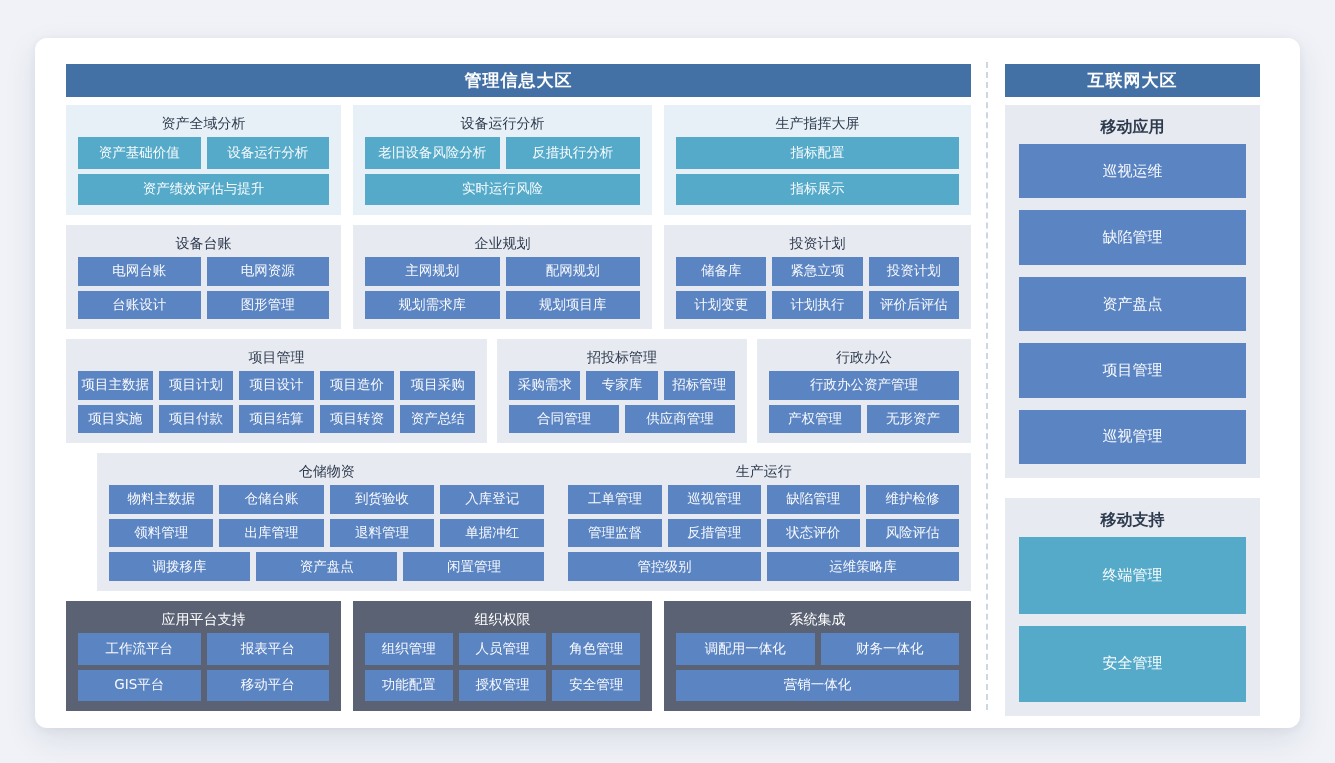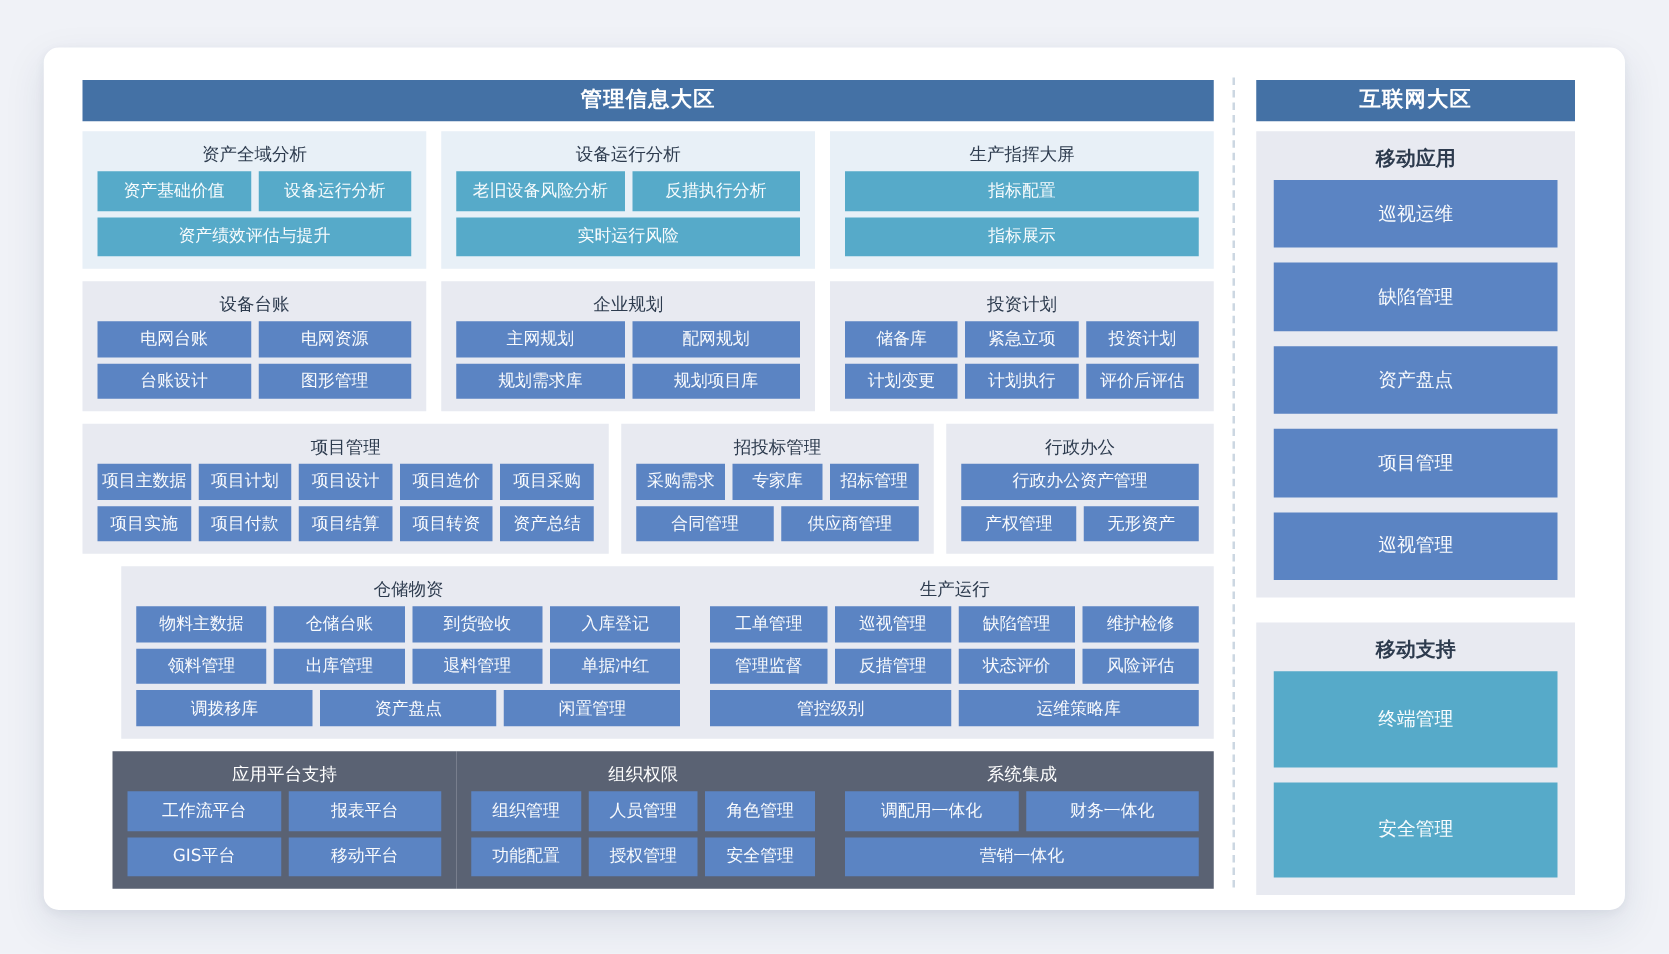--- a/index.html
+++ b/index.html
@@ -24,21 +24,21 @@
   }
   .zone-left { position: absolute; left: 31px; top: 26px; width: 905px; }
   .zone-right { position: absolute; left: 970px; top: 26px; width: 255px; }
   .divider {
     position: absolute; left: 951px; top: 24px; height: 648px; width: 0;
     border-left: 2px dashed #ccd7e2;
   }
   .rows { display: flex; flex-direction: column; gap: 10px; margin-top: 8px; }
   .row { display: flex; justify-content: space-between; }
   .row-0 { height: 110px; } .row-1 { height: 104px; } .row-2 { height: 104px; }
-  .row-3 { height: 138px; } .row-4 { height: 110px; margin-left: 24px; }
+  .row-3 { height: 138px; } .row-4 { height: 110px; }
   .row-0 .sec:nth-child(1), .row-1 .sec:nth-child(1), .row-4 .sec:nth-child(1) { width: 275px; }
   .row-0 .sec:nth-child(2), .row-1 .sec:nth-child(2), .row-4 .sec:nth-child(2) { width: 299px; }
   .row-0 .sec:nth-child(3), .row-1 .sec:nth-child(3), .row-4 .sec:nth-child(3) { width: 307px; }
   .row-2 .sec:nth-child(1) { width: 421px; }
   .row-2 .sec:nth-child(2) { width: 250px; }
   .row-2 .sec:nth-child(3) { width: 214px; }
   .row-3 .sec:nth-child(1) { width: 470px; margin-left: 31px; }
   .row-3 .sec:nth-child(2) { width: 424px; }
   .sec {
     box-sizing: border-box;

